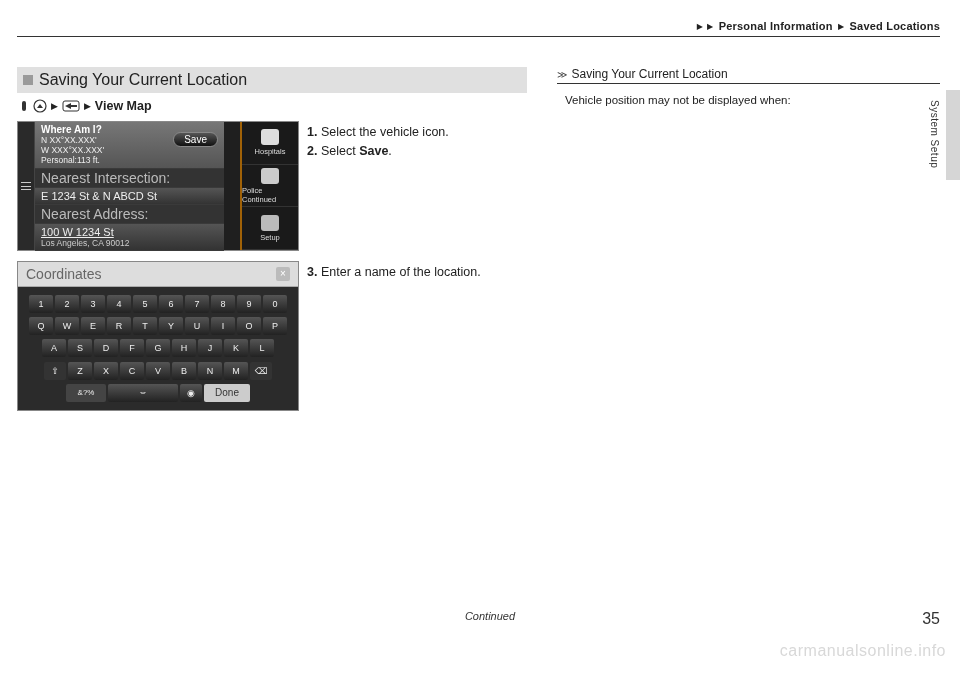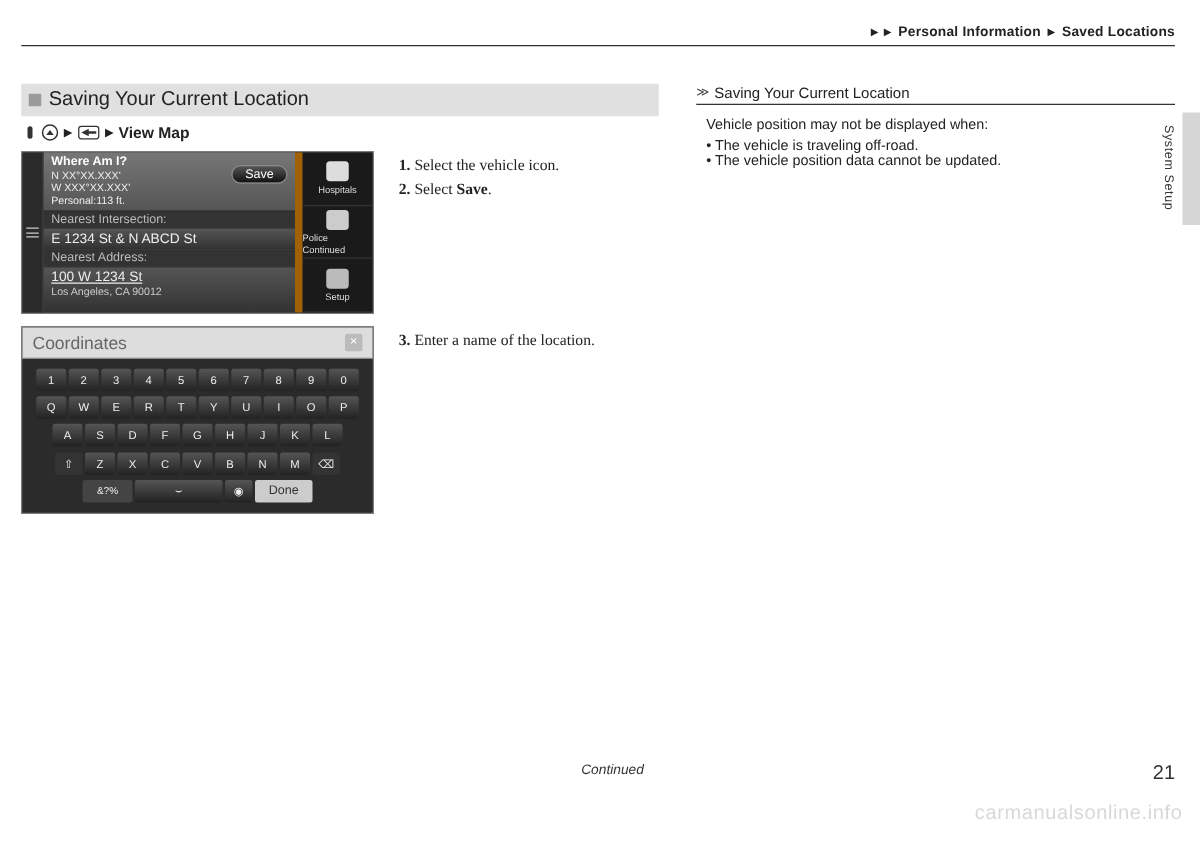--- a/index.html
+++ b/index.html
@@ -70,21 +70,21 @@
   }
   .breadcrumb .tri {
     font-size: 9px;
   }
   .ic {
     display: inline-block;
     vertical-align: middle;
   }
   .main-block {
     display: flex;
-    gap: 20px;
+    gap: 8px;
     margin-bottom: 10px;
   }
   .screenshot {
     width: 280px;
     background: #1f1f1f;
     border: 1px solid #888;
     color: #eee;
     font-size: 10px;
     position: relative;
   }
@@ -116,21 +116,21 @@
   .shot1 .row {
     padding: 2px 6px;
     border-bottom: 1px solid #3a3a3a;
     background: linear-gradient(#555,#333);
     position: relative;
   }
   .shot1 .row.top {
     background: linear-gradient(#777,#555);
   }
   .shot1 .row.label {
-    font-size: 10px;
+    font-size: 14px;
     color: #bbb;
     padding: 1px 6px;
     background: #333;
   }
   .shot1 .row .coords {
     font-size: 8.5px;
     color: #eee;
     line-height: 1.2;
   }
   .save-btn {
@@ -142,21 +142,22 @@
     border-radius: 9px;
     padding: 1px 10px;
     font-size: 10px;
     color: #fff;
   }
   .shot1 .side {
     width: 56px;
     background: #1a1a1a;
     display: flex;
     flex-direction: column;
-    border-left: 6px solid #a16207;
+    border-left: 2px solid #a16207;
+    margin-left: 16px;
   }
   .poi {
     flex: 1;
     display: flex;
     flex-direction: column;
     align-items: center;
     justify-content: center;
     font-size: 7.5px;
     color: #ddd;
     border-bottom: 1px solid #333;
@@ -167,21 +168,21 @@
     height: 16px;
     background: #aaa;
     border-radius: 3px;
   }
   .steps {
     flex: 1;
     font-size: 12.5px;
     line-height: 1.5;
     padding-top: 2px;
   }
-  .steps p { margin: 0; font-family: Liberation Serif, serif; }
+  .steps p { margin: 0; }
   .steps .num { font-weight: bold; }
   .steps .bold { font-weight: bold; }
 
   .shot2 {
     height: 148px;
     display: flex;
     flex-direction: column;
   }
   .kb-header {
     background: #ddd;
@@ -461,28 +462,24 @@
       </div>
 
     </div>
 
     <div class="rightcol">
       <div class="tip-title">
         <span class="chevrons">≫</span>
         <span>Saving Your Current Location</span>
       </div>
       <p>Vehicle position may not be displayed when:</p>
-      <ul>
-        <li>The vehicle is traveling off-road.</li>
-        <li>The vehicle position data cannot be updated.</li>
-      </ul>
     </div>
   </div>
 
   <div class="footer">
     <span></span>
     <span class="cont">Continued</span>
-    <span class="pnum">21</span>
+    <span class="pnum">35</span>
   </div>
 
 </div>
 
 <div class="watermark">carmanualsonline.info</div>
 
 </body></html>

